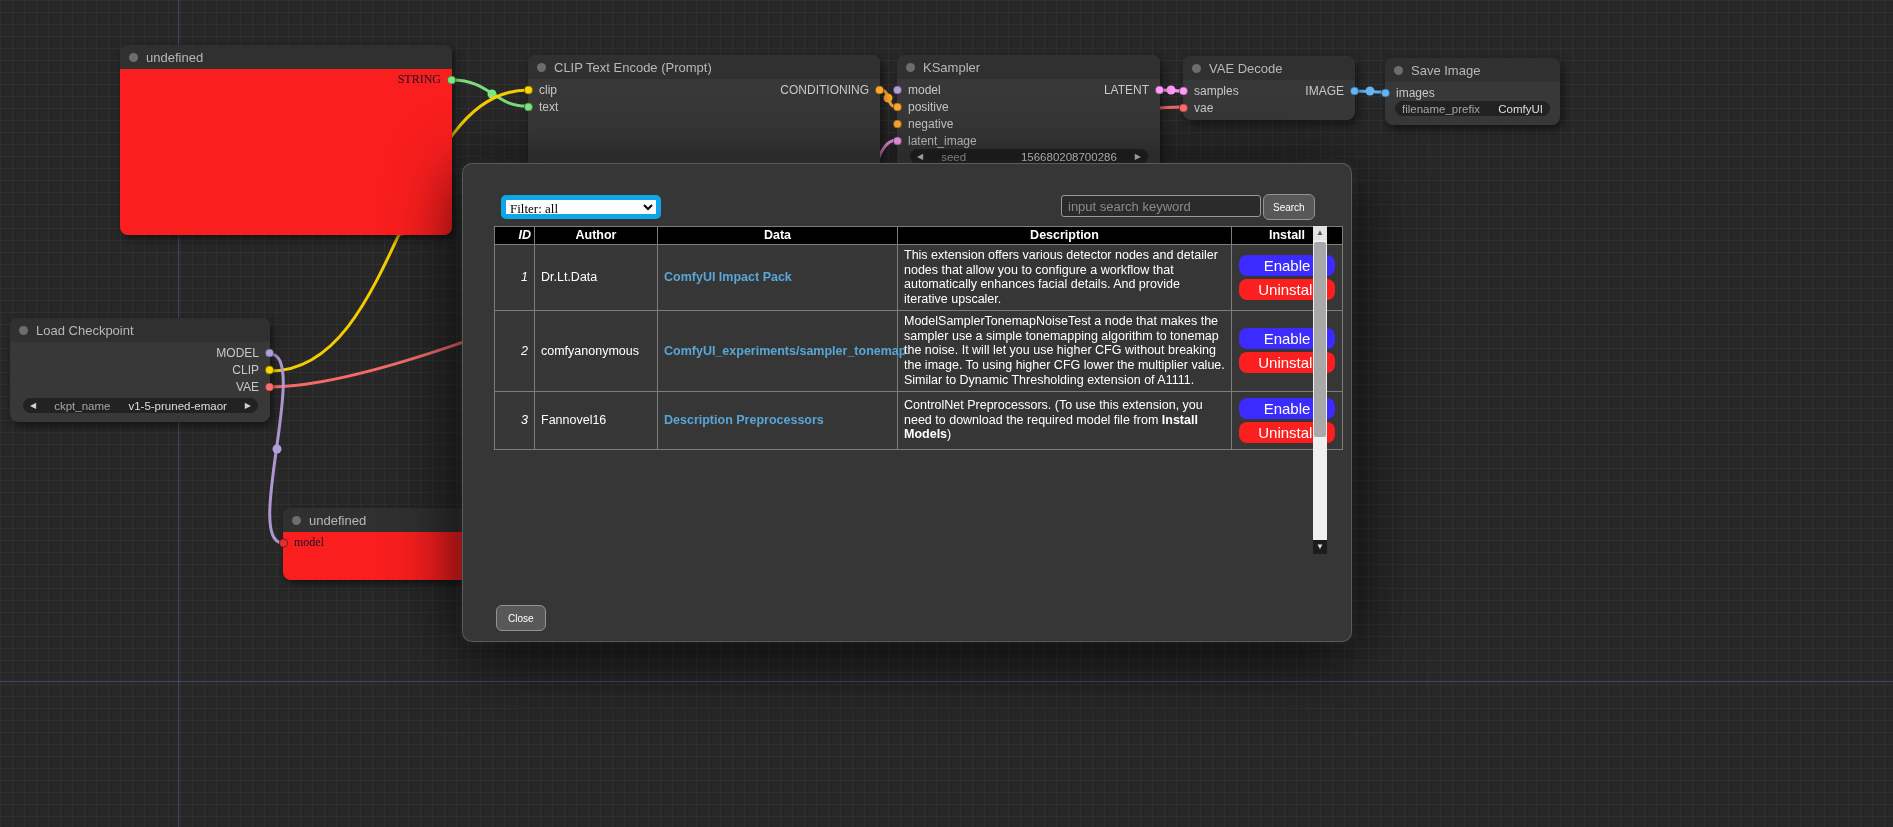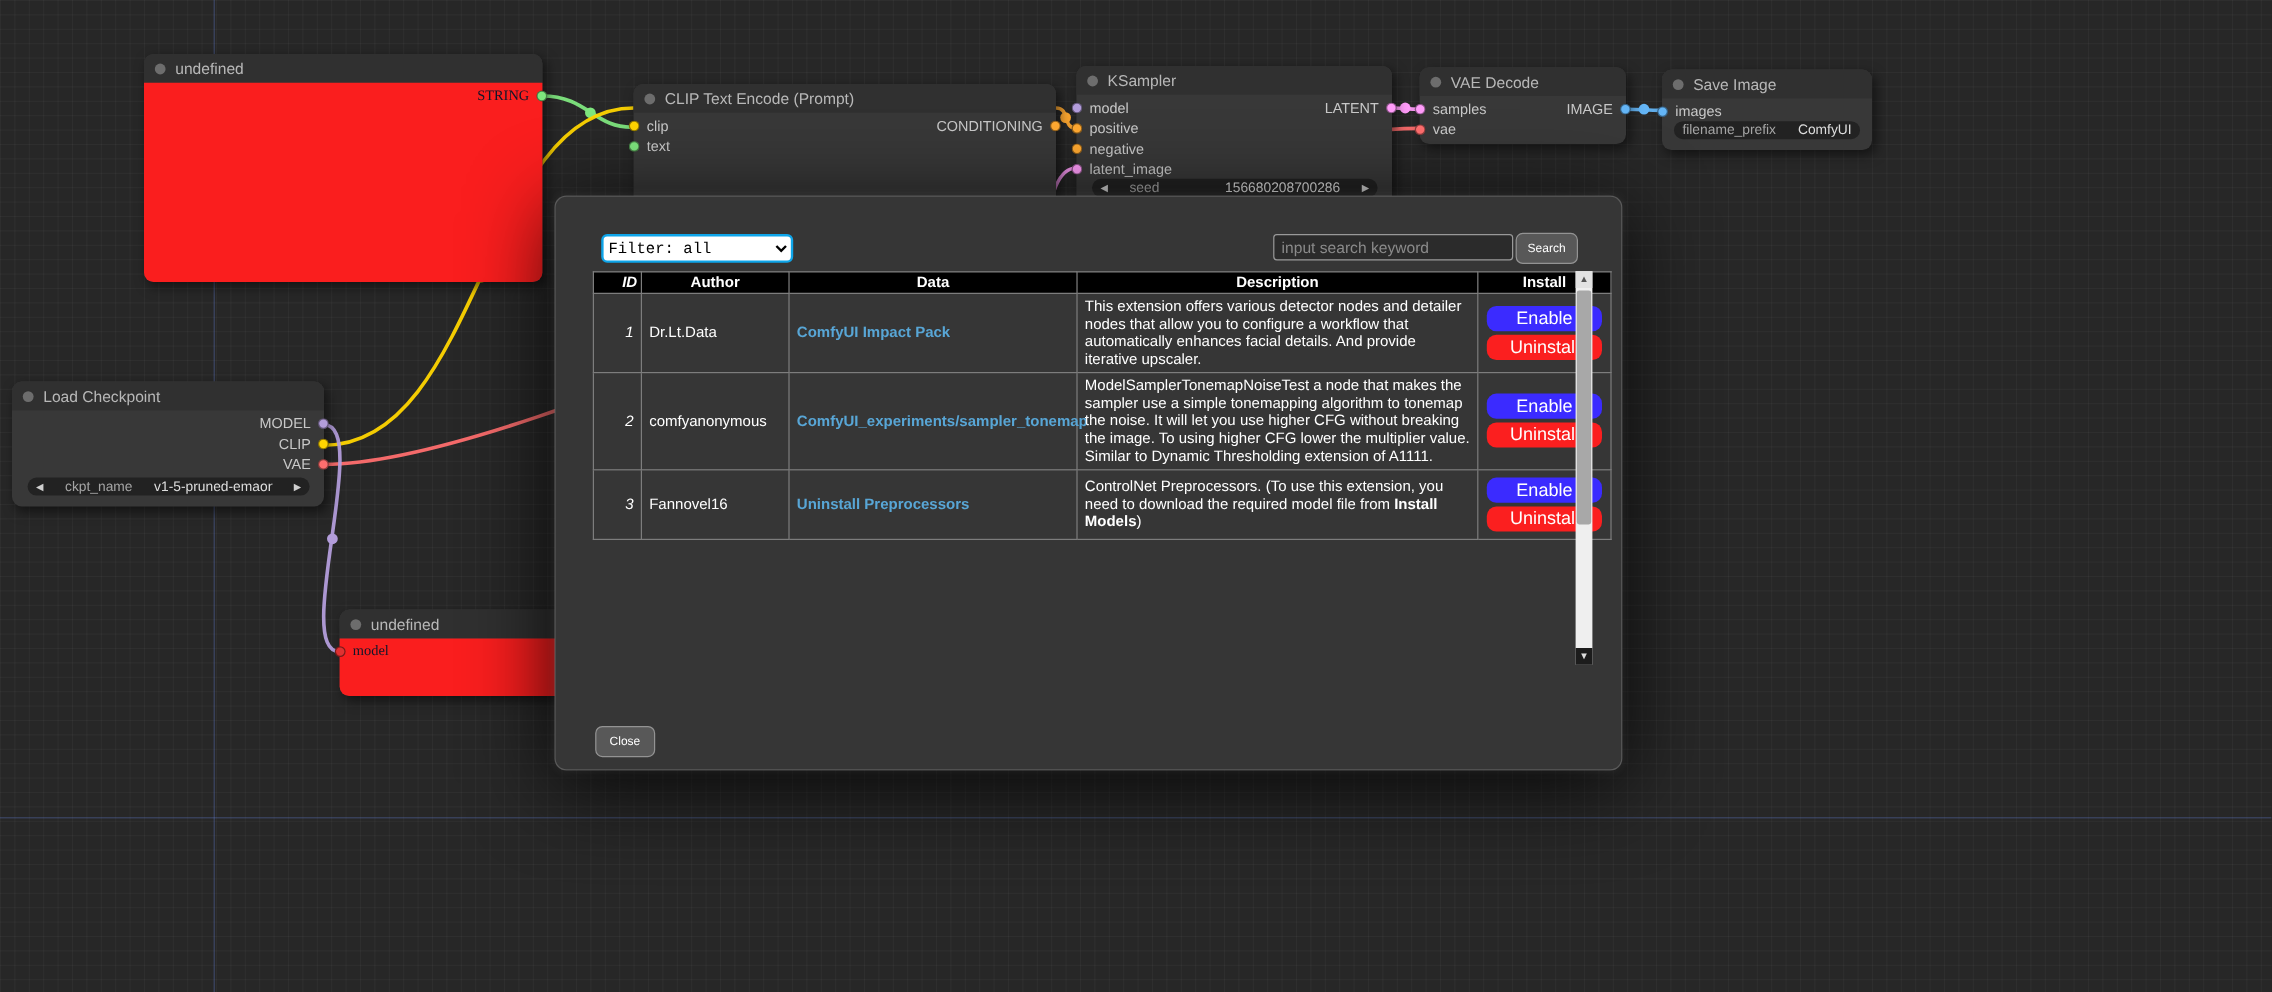--- a/index.html
+++ b/index.html
@@ -49,22 +49,22 @@
       display:flex;align-items:center;gap:18px;padding:0 7px;font-size:11.5px;color:#cfcfcf;}
   .widget .arrow{font-size:8px;color:#cfcfcf;line-height:1;}
   .widget .wlabel{color:#a5a5a5;}
   .widget .wvalue{margin-left:auto;color:#dedede;white-space:nowrap;overflow:hidden;}
 
   
   .dialog{position:absolute;left:462px;top:163px;width:888px;height:477px;z-index:10;
       background:#363636;border:1px solid rgba(255,255,255,0.18);border-radius:10px;
       box-shadow:0 0 10px rgba(255,255,255,0.07), 0 12px 70px rgba(0,0,0,0.85);}
   .filter-select{position:absolute;left:38px;top:31px;width:160px;height:24px;
-      background:#fff;color:#000;font-size:13px;border:2px solid #0ea5e9;border-radius:5px;
-      font-family:Liberation Mono, monospace;}
+      background:#fff;color:#000;font-size:13px;border:5px solid #0ea5e9;border-radius:5px;
+      font-family:Liberation Serif, serif;}
   .search-input{position:absolute;left:598px;top:31px;width:186px;height:20px;
       background:#2b2b2b;border:1px solid #999;border-radius:3px;color:#ddd;
       font-size:13px;padding:0 6px;font-family:"Liberation Sans",sans-serif;}
   .search-input::placeholder{color:#8a8a8a;}
   .btn-gray{background:#585858;color:#fff;border:1px solid #939393;border-radius:6px;
       font-size:10px;cursor:pointer;font-family:"Liberation Sans",sans-serif;}
   .search-btn{position:absolute;left:800px;top:30px;height:26px;padding:0 9px;}
   .close-btn{position:absolute;left:33px;top:441px;height:26px;padding:0 11px;}
 
   .table-wrap{position:absolute;left:31px;top:62px;width:833px;height:328px;}
@@ -122,21 +122,21 @@
     <span>undefined</span>
   </div>
   <div class="node-body error-body" style="height:164px;">
     <div class="slot-row">
       <span class="lbl-out">STRING</span>
       <span class="sd out dot-string"></span>
     </div>
   </div>
 </div>
 
-<div class="node" style="left:528px;top:70px;width:352px;height:150px;">
+<div class="node" style="left:528px;top:55px;width:352px;height:150px;">
   <div class="node-header">
     <span class="collapse-dot"></span>
     <span>CLIP Text Encode (Prompt)</span>
   </div>
   <div class="node-body">
     <div class="slot-row">
       <span class="sd in dot-clip"></span>
       <span>clip</span>
       <span class="lbl-out">CONDITIONING</span>
       <span class="sd out dot-cond"></span>
@@ -294,21 +294,21 @@
     <td class="col-desc"><span>ModelSamplerTonemapNoiseTest a node that makes the sampler use a simple tonemapping algorithm to tonemap the noise. It will let you use higher CFG without breaking the image. To using higher CFG lower the multiplier value. Similar to Dynamic Thresholding extension of A1111.</span></td>
     <td class="col-install">
       <button class="btn-enable">Enable</button>
       <button class="btn-uninstall">Uninstall</button>
     </td>
   </tr>
 
   <tr>
     <td class="col-id">3</td>
     <td class="col-author">Fannovel16</td>
-    <td class="col-name"><a href="#" class="ext-link">Uninstall Preprocessors</a></td>
+    <td class="col-name"><a href="#" class="ext-link">Description Preprocessors</a></td>
     <td class="col-desc"><span>ControlNet Preprocessors. (To use this extension, you need to download the required model file from </span><b>Install Models</b><span>)</span></td>
     <td class="col-install">
       <button class="btn-enable">Enable</button>
       <button class="btn-uninstall">Uninstall</button>
     </td>
   </tr>
 </tbody>
     </table>
     <div class="scrollbar">
       <div class="sb-arrow up">▲</div>

